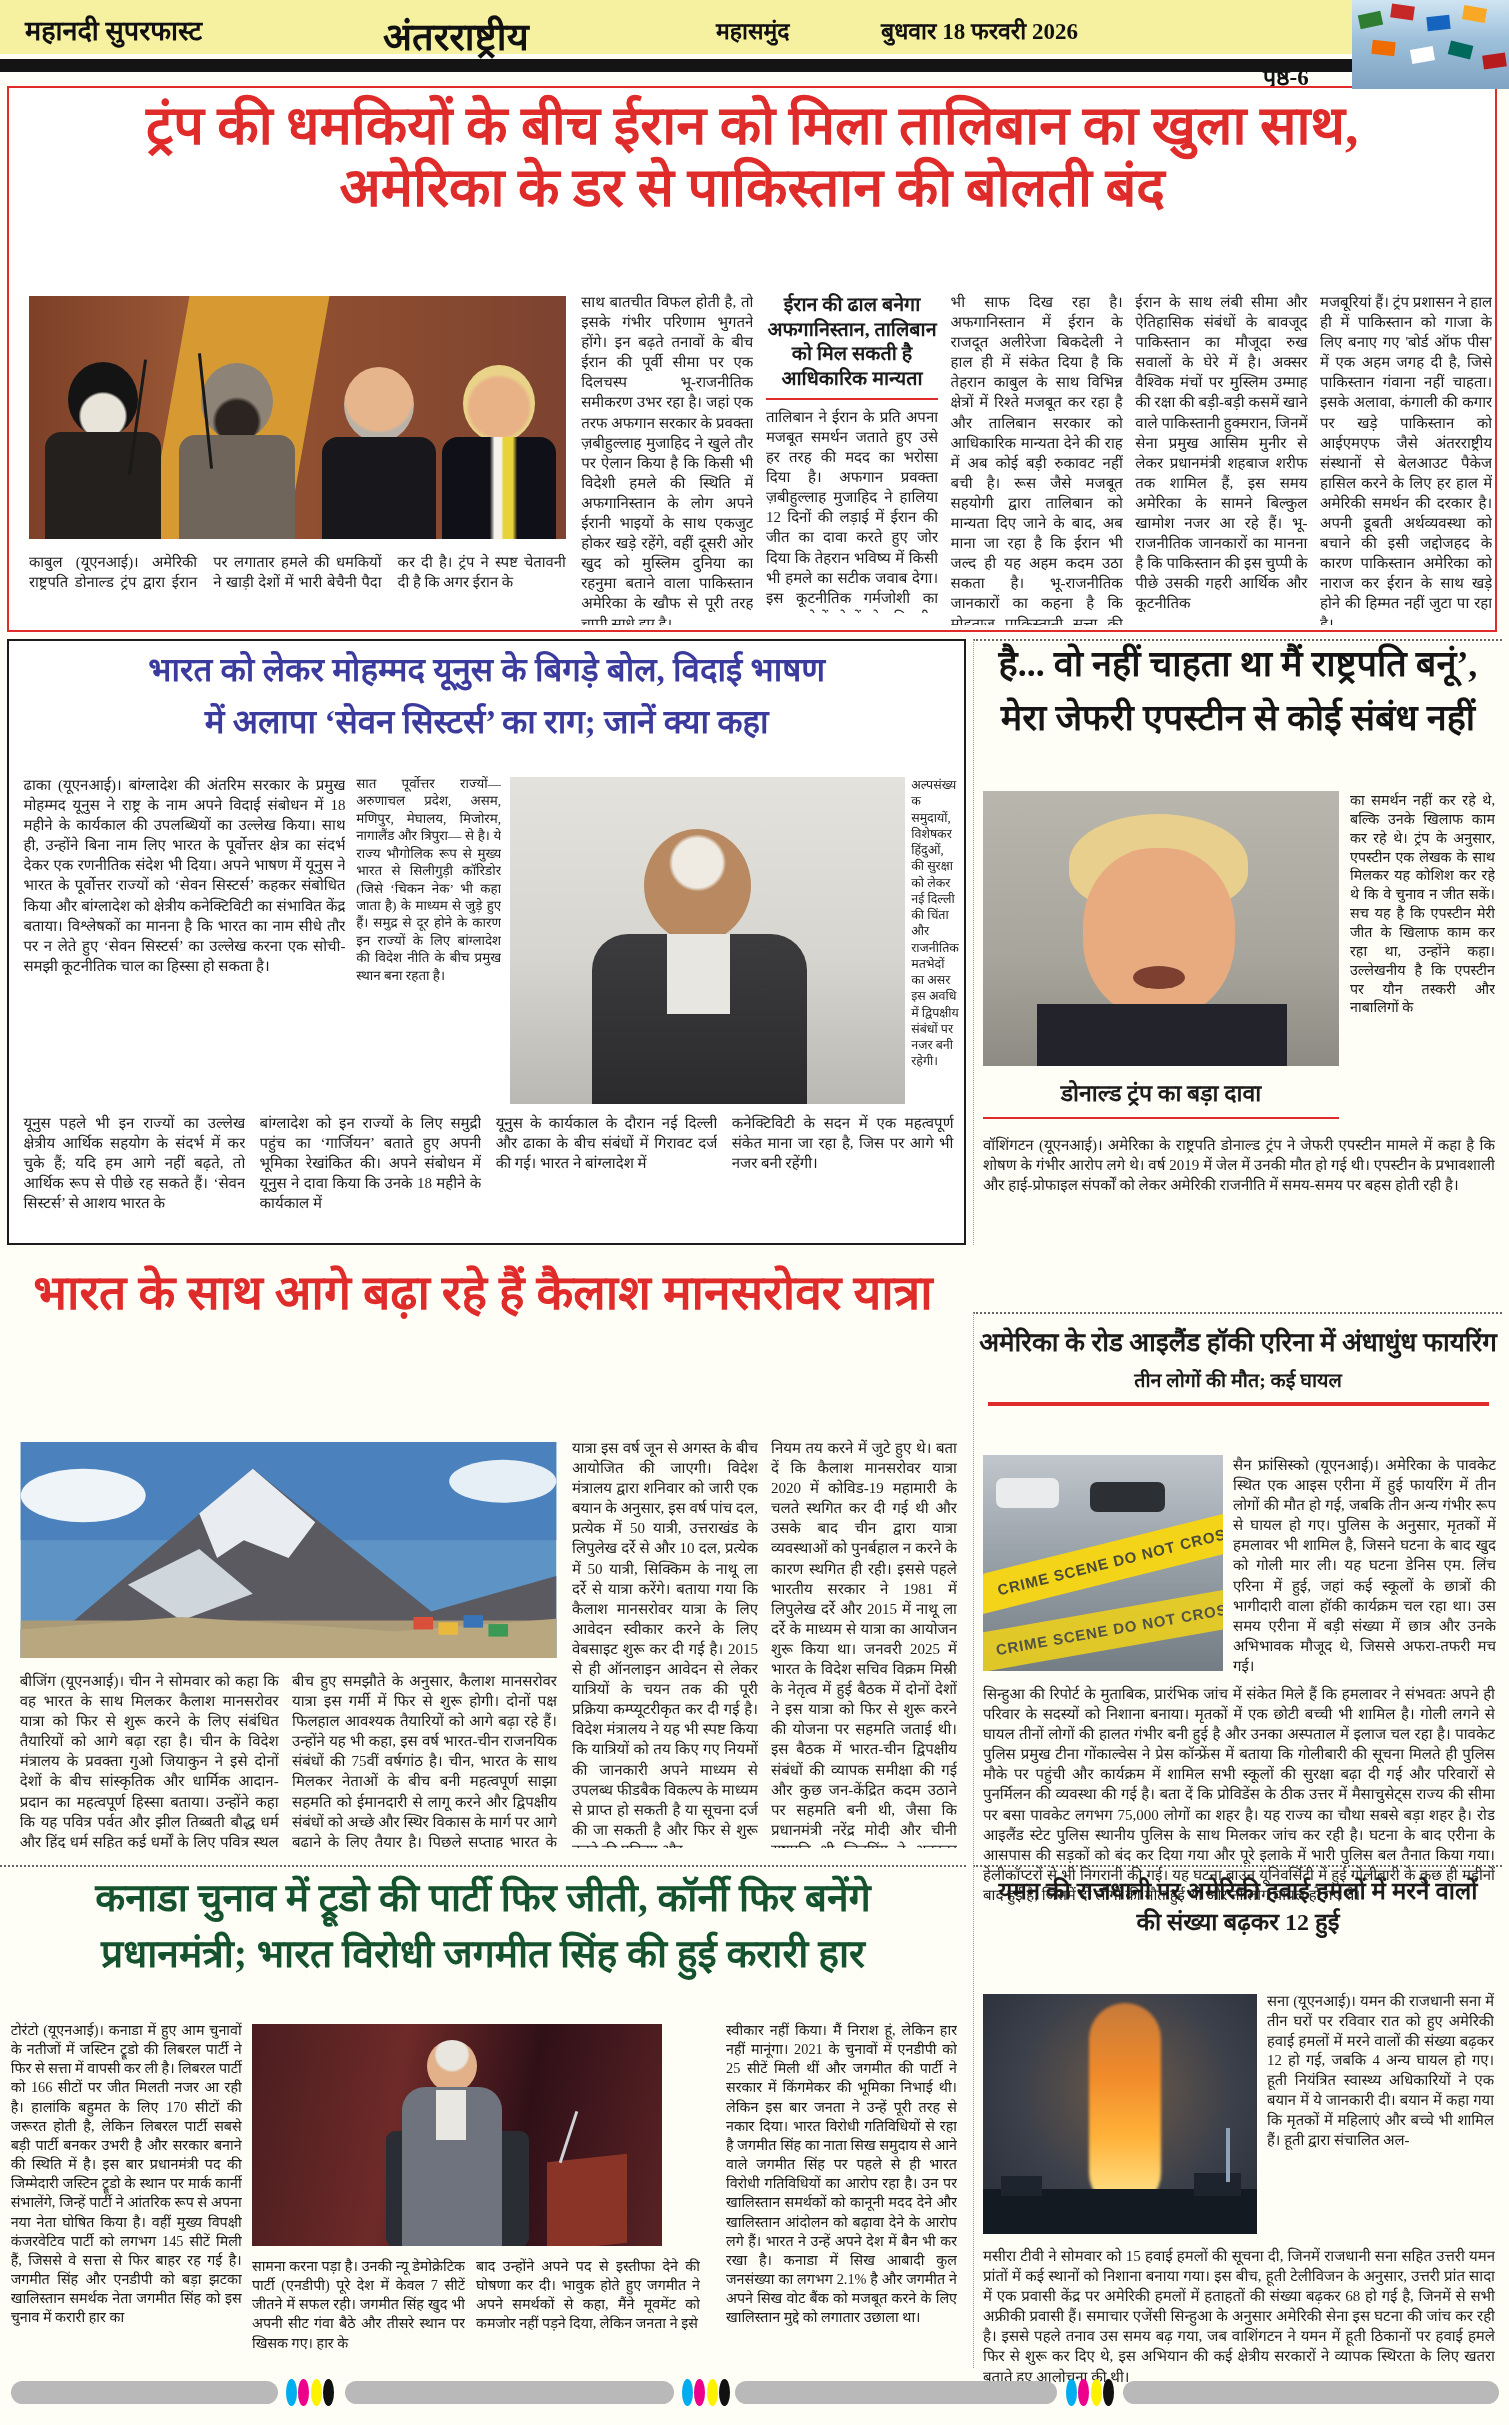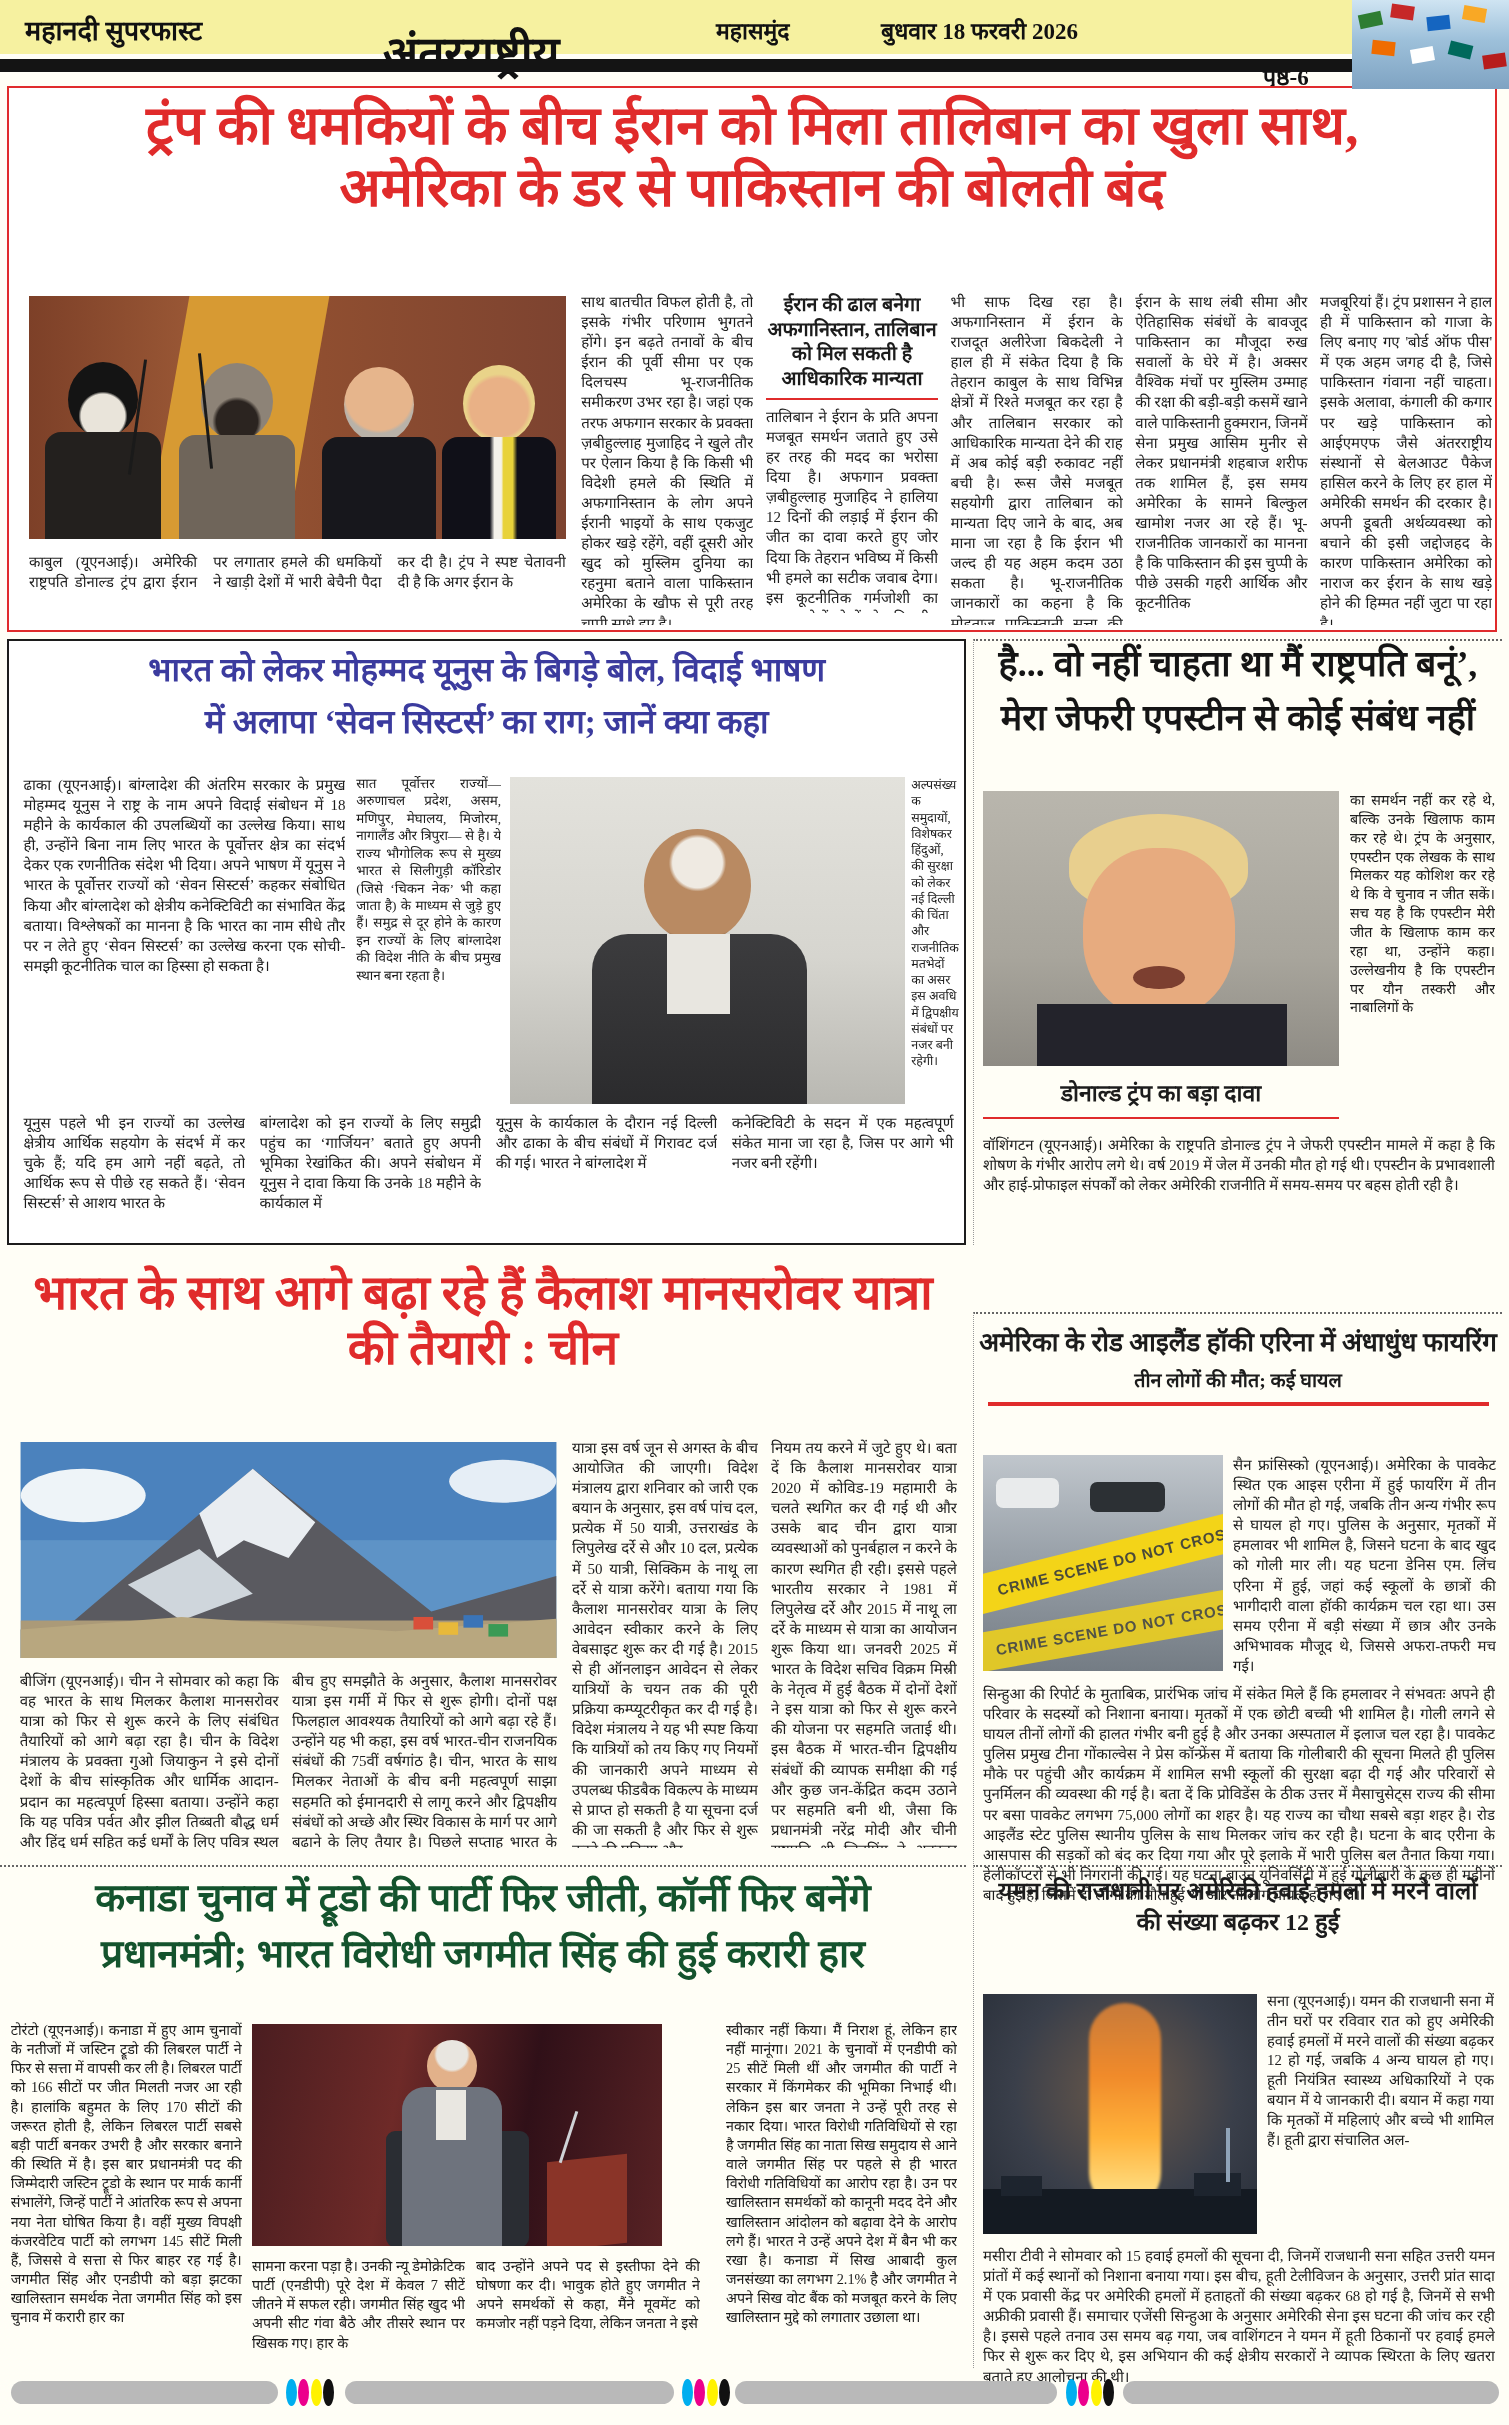--- a/index.html
+++ b/index.html
@@ -3,21 +3,21 @@
 <meta charset="utf-8">
 <style>
   html,body{margin:0;padding:0;background:#e8e8e2;}
   .page{position:relative;width:1510px;height:2426px;background:#fffef6;
         font-family:"Liberation Serif","DejaVu Serif",serif;color:#1c1c1c;overflow:hidden;}
   
   .masthead{position:absolute;left:0;top:0;width:1510px;height:54px;background:#f6f1a0;
             display:flex;align-items:center;}
   .mh{font-weight:700;color:#111;white-space:nowrap;}
   .mh-paper{position:absolute;left:25px;top:10.7px;font-size:27px;}
-  .mh-section{position:absolute;left:383px;top:20px;font-size:46px;}
+  .mh-section{position:absolute;left:383px;top:9px;font-size:38px;}
   .mh-city{position:absolute;left:716px;top:14.3px;font-size:23px;}
   .mh-date{position:absolute;left:881px;top:14.3px;font-size:23px;}
   .mh-page{position:absolute;left:1263px;top:14.3px;font-size:23px;margin-top:46px;}
   .black-rule{position:absolute;left:0;top:59px;width:1510px;height:13.4px;background:#141414;}
   .flags{position:absolute;left:1352px;top:0;width:157px;height:89px;z-index:5;
          background:linear-gradient(180deg,#cfe4f2 0%,#9dc0da 45%,#7fa3c2 100%);overflow:hidden;}
   .flags i{position:absolute;width:23px;height:14.3px;display:block;}
   
   .col{font-size:15px;line-height:1.34;text-align:justify;overflow:hidden;}
   .colsmall{font-size:13.4px;line-height:1.3;text-align:justify;overflow:hidden;}
@@ -202,21 +202,20 @@
       <i class="abs" style="left:150px;top:175px;width:52px;height:23px;border-radius:50%;background:#7c3f30;"></i>
       <i class="abs" style="left:54px;top:213px;width:250px;height:63px;background:#23232b;"></i>
     </div>
     <div class="ep-side">का समर्थन नहीं कर रहे थे, बल्कि उनके खिलाफ काम कर रहे थे। ट्रंप के अनुसार, एपस्टीन एक लेखक के साथ मिलकर यह कोशिश कर रहे थे कि वे चुनाव न जीत सकें। सच यह है कि एपस्टीन मेरी जीत के खिलाफ काम कर रहा था, उन्होंने कहा। उल्लेखनीय है कि एपस्टीन पर यौन तस्करी और नाबालिगों के</div>
     <div class="ep-cap">डोनाल्ड ट्रंप का बड़ा दावा</div>
     <div class="ep-body col">वॉशिंगटन (यूएनआई)। अमेरिका के राष्ट्रपति डोनाल्ड ट्रंप ने जेफरी एपस्टीन मामले में कहा है कि शोषण के गंभीर आरोप लगे थे। वर्ष 2019 में जेल में उनकी मौत हो गई थी। एपस्टीन के प्रभावशाली और हाई-प्रोफाइल संपर्कों को लेकर अमेरिकी राजनीति में समय-समय पर बहस होती रही है।</div>
   </div>
 
   <div class="ka-box">
     <div class="ka-h" style="margin-top:12.5px;">भारत के साथ आगे बढ़ा रहे हैं कैलाश मानसरोवर यात्रा</div>
-    <div class="ka-h">की तैयारी : चीन</div>
     <div class="ka-photo">
       <svg width="537" height="216" viewBox="0 0 600 242">
         <rect width="600" height="242" fill="#5e93c6"></rect>
         <rect width="600" height="110" fill="#4b82bd"></rect>
         <ellipse cx="70" cy="60" rx="70" ry="30" fill="#eef4f8"></ellipse>
         <ellipse cx="540" cy="44" rx="60" ry="24" fill="#e6eef6"></ellipse>
         <polygon points="60,200 260,30 460,190 600,150 600,242 0,242 0,210" fill="#5a5a60"></polygon>
         <polygon points="200,80 260,30 330,90 300,130 250,110 220,130" fill="#e9edf1"></polygon>
         <polygon points="120,160 200,120 260,170 180,200" fill="#cfd6dc"></polygon>
         <rect y="200" width="600" height="42" fill="#ab9a78"></rect>

